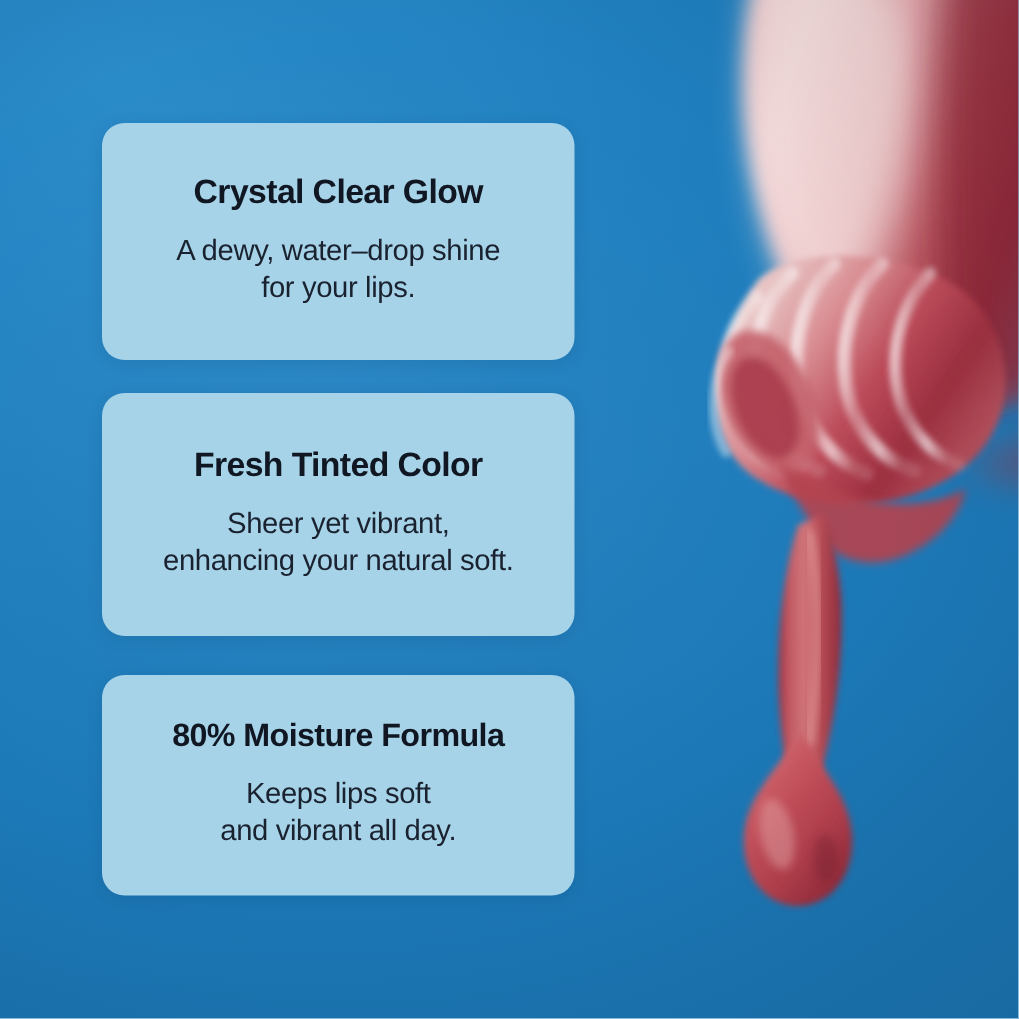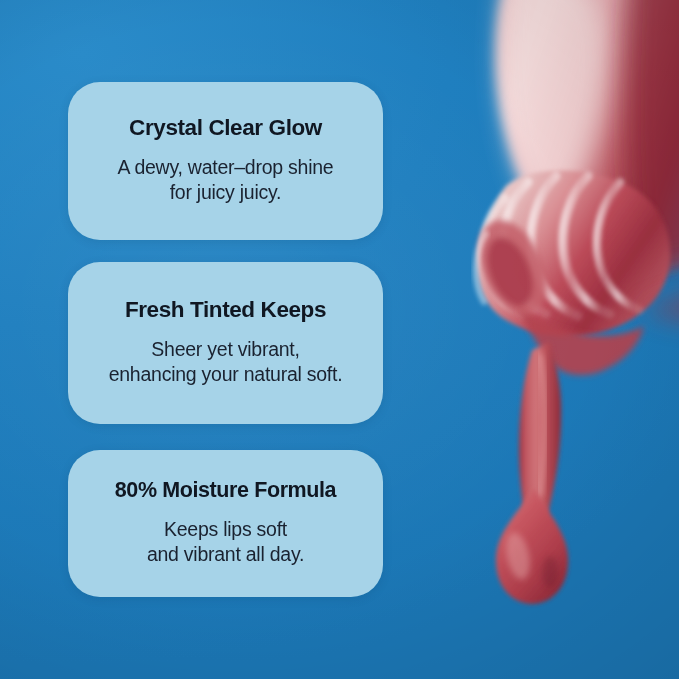--- a/index.html
+++ b/index.html
@@ -30,21 +30,21 @@
       radial-gradient(95% 75% at 35% 45%, rgba(255,255,255,0.05) 0%, rgba(0,0,0,0.00) 55%, rgba(0,0,0,0.10) 100%);
     pointer-events: none;
   }
 
   
   .card {
     position: absolute;
     left: 68px;
     width: 315px;
     background: #a6d3e8;
-    border-radius: 32px;
+    border-radius: 15px;
     box-sizing: border-box;
     display: flex;
     flex-direction: column;
     align-items: center;
     justify-content: center;
     box-shadow: 0 2px 10px rgba(10, 50, 80, 0.13);
   }
   #card-1 { top: 82px;  height: 158px; }
   #card-2 { top: 262px; height: 162px; }
   #card-3 { top: 450px; height: 147px; }
@@ -244,25 +244,25 @@
         <path d="M240,318 C260,330 290,336 330,334 L330,268 C300,300 270,312 240,318 Z" fill="#9c3443"></path>
       </g>
     </svg>
   </div>
 
   <div class="bg-vignette"></div>
 
   <div class="card" id="card-1">
     <h2 class="card-title">Crystal Clear Glow</h2>
     <p class="card-body">A dewy, water–drop shine
-for juicy juicy.</p>
+for your lips.</p>
   </div>
 
   <div class="card" id="card-2">
-    <h2 class="card-title">Fresh Tinted Keeps</h2>
+    <h2 class="card-title">Fresh Tinted Color</h2>
     <p class="card-body">Sheer yet vibrant,
 enhancing your natural soft.</p>
   </div>
 
   <div class="card" id="card-3">
     <h2 class="card-title">80% Moisture Formula</h2>
     <p class="card-body">Keeps lips soft
 and vibrant all day.</p>
   </div>
 

